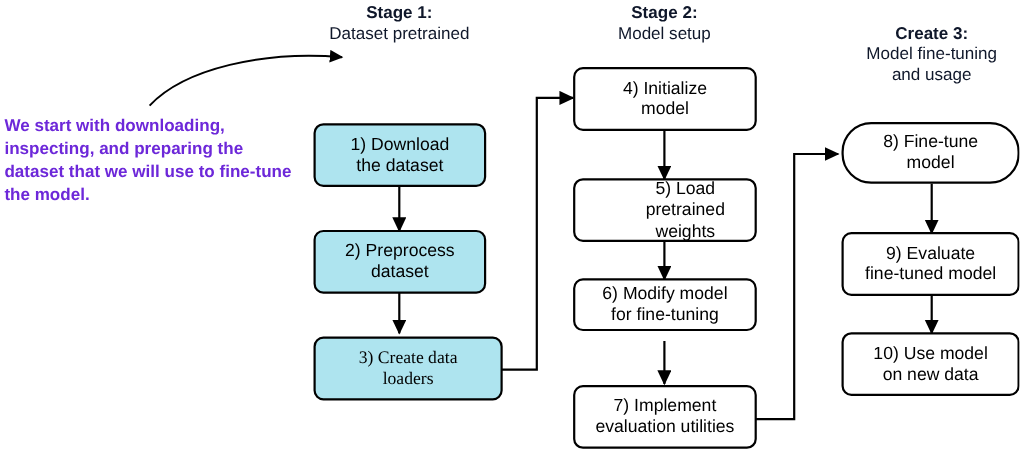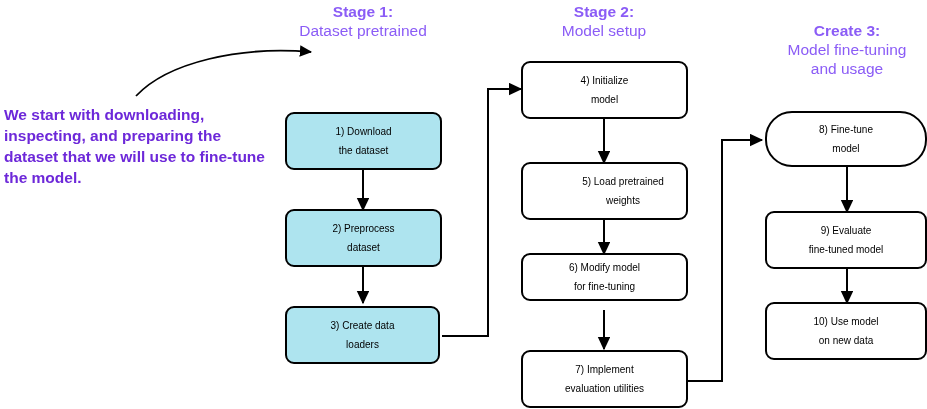--- a/index.html
+++ b/index.html
@@ -17,21 +17,21 @@
     height: 409px;
     overflow: hidden;
     background: #ffffff;
   }
   .stage-title {
     position: absolute;
     text-align: center;
     font-size: 15.5px;
     line-height: 19px;
     font-weight: bold;
-    color: #8b5cf6;
+    color: #0f172a;
   }
   .stage-title .sub {
     font-weight: normal;
     display: block;
   }
   .note {
     position: absolute;
     font-size: 15.5px;
     line-height: 21px;
     font-weight: bold;
@@ -43,21 +43,21 @@
   .node {
     position: absolute;
     box-sizing: border-box;
     border: 2px solid #000000;
     border-radius: 9px;
     background: #ffffff;
     display: flex;
     align-items: center;
     justify-content: center;
     text-align: center;
-    font-size: 10px;
+    font-size: 16px;
     line-height: 19.5px;
     padding: 2px 6px;
     white-space: pre-line;
   }
   .node.highlight {
     background: #aee4ef;
   }
   svg.arrows {
     position: absolute;
     left: 0;
@@ -111,21 +111,21 @@
     <span class="sub">Model fine-tuning
 and usage</span>
   </div>
 
   <div class="note">We start with downloading, inspecting, and preparing the dataset that we will use to fine-tune the model.</div>
 
   <div class="node highlight" style="left:285px; top:112px; width:157px; height:58px;">1) Download
 the dataset</div>
   <div class="node highlight" style="left:285px; top:209px; width:157px; height:58px;">2) Preprocess
 dataset</div>
-  <div class="node highlight" style="left:285px; top:306px; width:155px; height:58px;">3) Create data
+  <div class="node highlight" style="left:285px; top:306px; width:172px; height:58px;font-family:Liberation Serif, serif;">3) Create data
 loaders</div>
 
   <div class="node" style="left:521px; top:61px; width:167px; height:58px;">4) Initialize
 model</div>
   <div class="node" style="left:521px; top:162px; width:167px; height:58px;padding-left:43px;">5) Load pretrained
 weights</div>
   <div class="node" style="left:521px; top:253px; width:167px; height:48px;">6) Modify model
 for fine-tuning</div>
   <div class="node" style="left:521px; top:350px; width:167px; height:58px;">7) Implement
 evaluation utilities</div>

